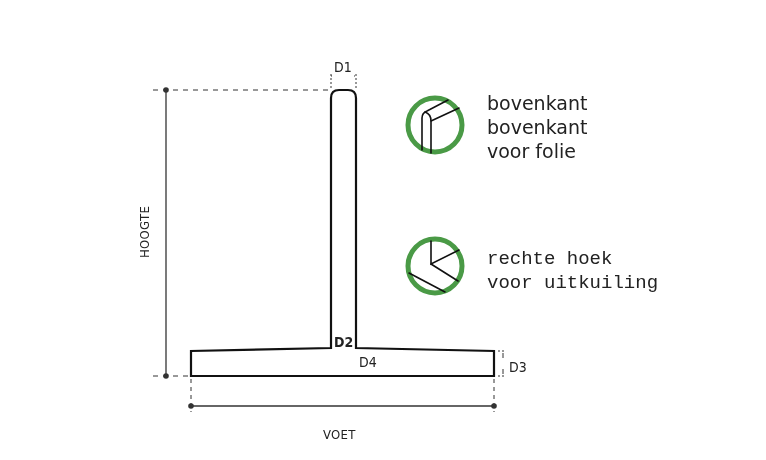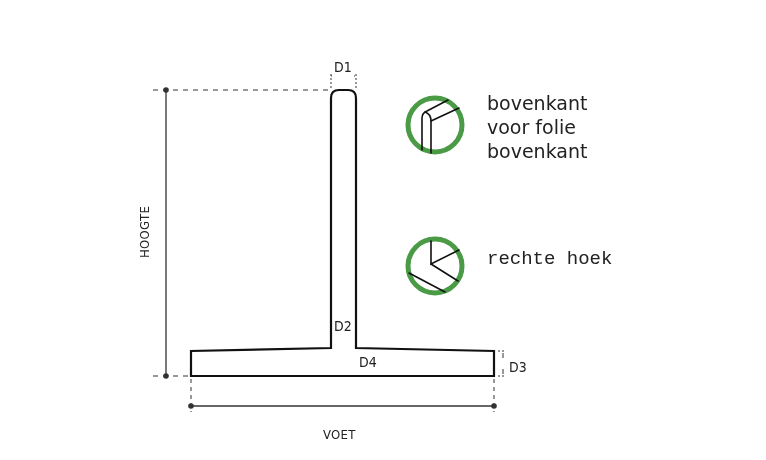--- a/index.html
+++ b/index.html
@@ -70,26 +70,27 @@
     <circle cx="435" cy="266" r="27" fill="#fff" stroke="#4a9a46" stroke-width="5"></circle>
     <g fill="none" stroke="#111" stroke-width="1.6" stroke-linecap="round">
       <path d="M 431 241 L 431 264 L 459 250"></path>
       <path d="M 431 264 L 458 281"></path>
       <path d="M 409 273 L 445 292"></path>
     </g>
   </g>
 </svg>
 
 <div class="lbl dim" style="left:334px; top:59px;">D1</div>
-<div class="lbl dim" style="left:334px; top:318px;">D2</div>
+<div class="lbl dim" style="left:334px; top:334px;font-weight:bold;">D2</div>
 <div class="lbl dim" style="left:359px; top:354px;">D4</div>
 <div class="lbl dim" style="left:509px; top:359px;">D3</div>
 <div class="lbl axis vert" style="left:137px; top:258px;">HOOGTE</div>
 <div class="lbl axis" style="left:323px; top:427px;">VOET</div>
 
 <div class="feature" style="left:487px; top:91px;">
   <span>bovenkant</span>
+  <span>bovenkant</span>
   <span>voor folie</span>
-  <span>bovenkant</span>
 </div>
 <div class="feature" style="left:487px; top:247px;font-family:Liberation Mono, monospace;">
   <span>rechte hoek</span>
+  <span>voor uitkuiling</span>
 </div>
 
 </body></html>

